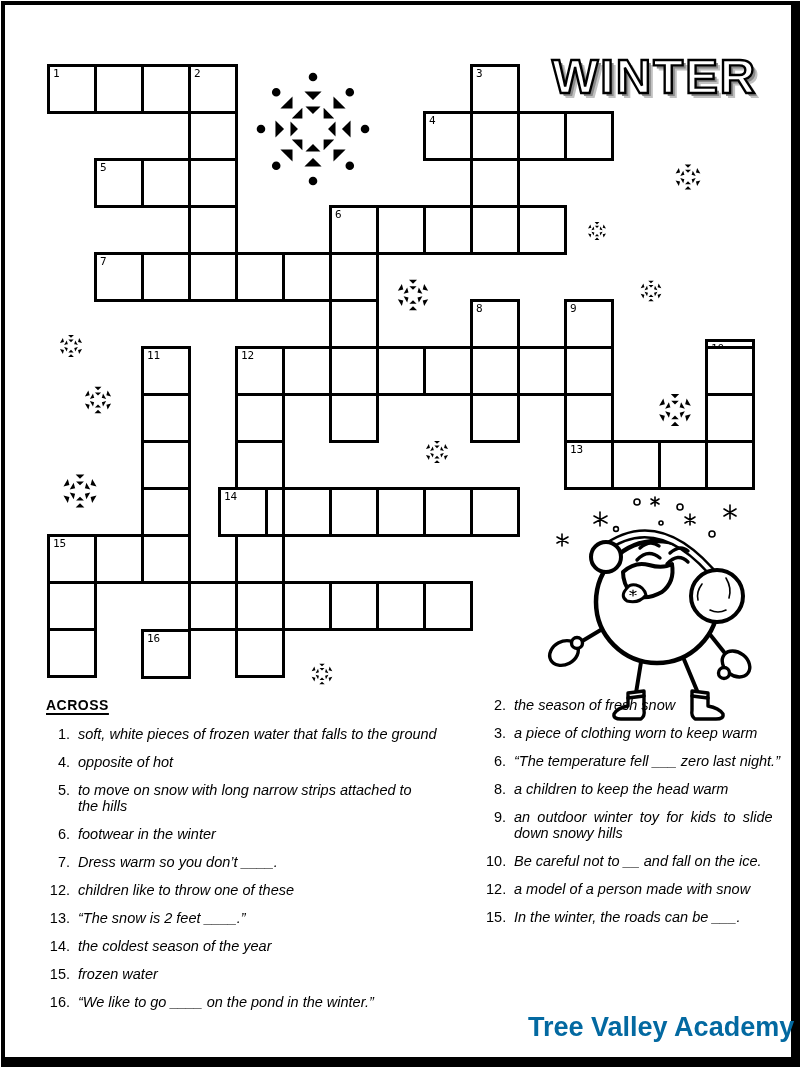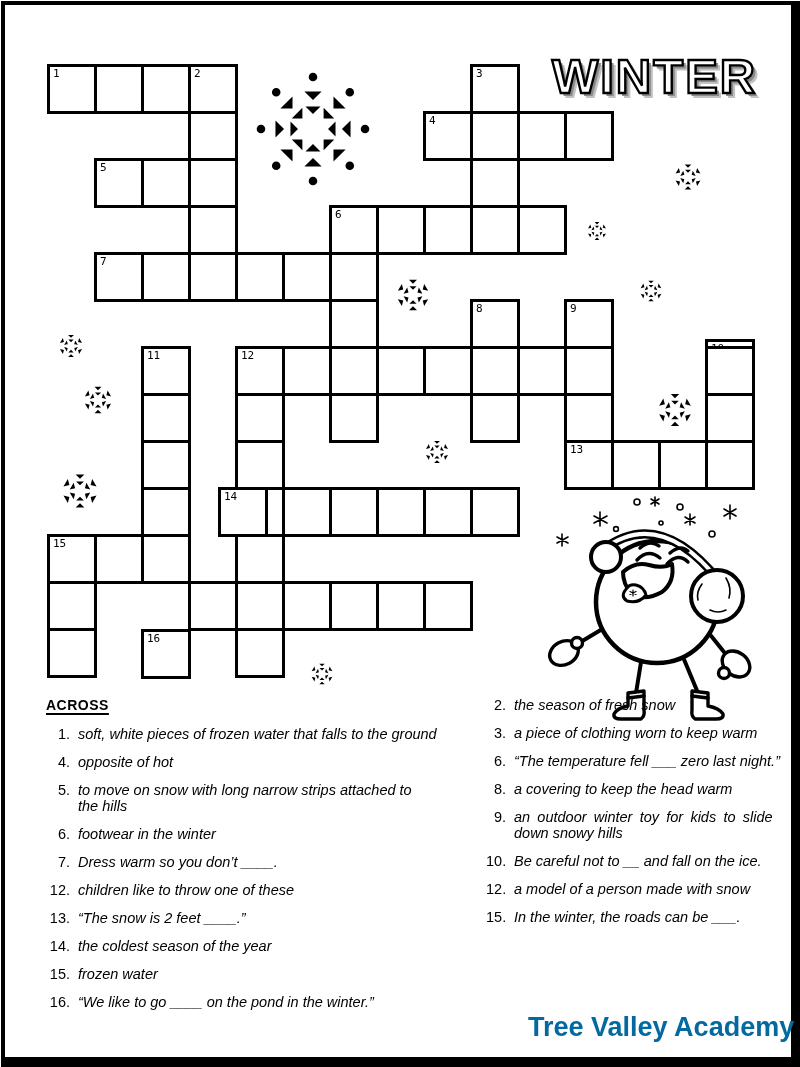--- a/index.html
+++ b/index.html
@@ -388,21 +388,21 @@
         </div>
         <div class="clue">
           <span class="cnum">6.</span>
           <div class="ctext">
             <div>“The temperature fell ___ zero last night.”</div>
           </div>
         </div>
         <div class="clue">
           <span class="cnum">8.</span>
           <div class="ctext">
-            <div>a covering to keep the head warm</div>
+            <div>a children to keep the head warm</div>
           </div>
         </div>
         <div class="clue">
           <span class="cnum">9.</span>
           <div class="ctext">
             <div class="stretch">an outdoor winter toy for kids to slide</div>
             <div>down snowy hills</div>
           </div>
         </div>
         <div class="clue">

